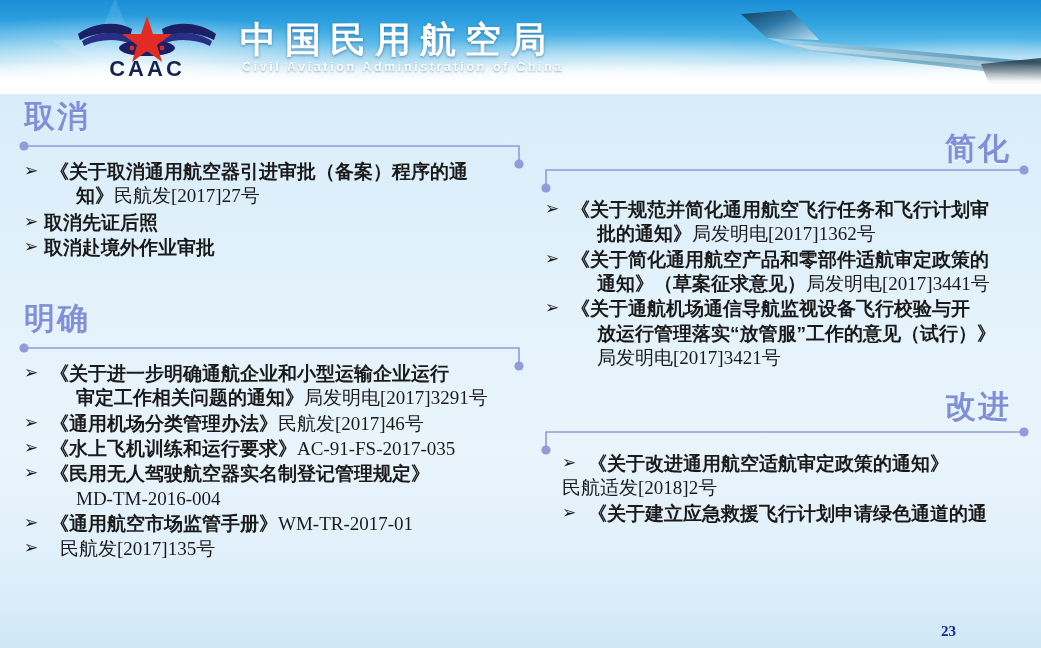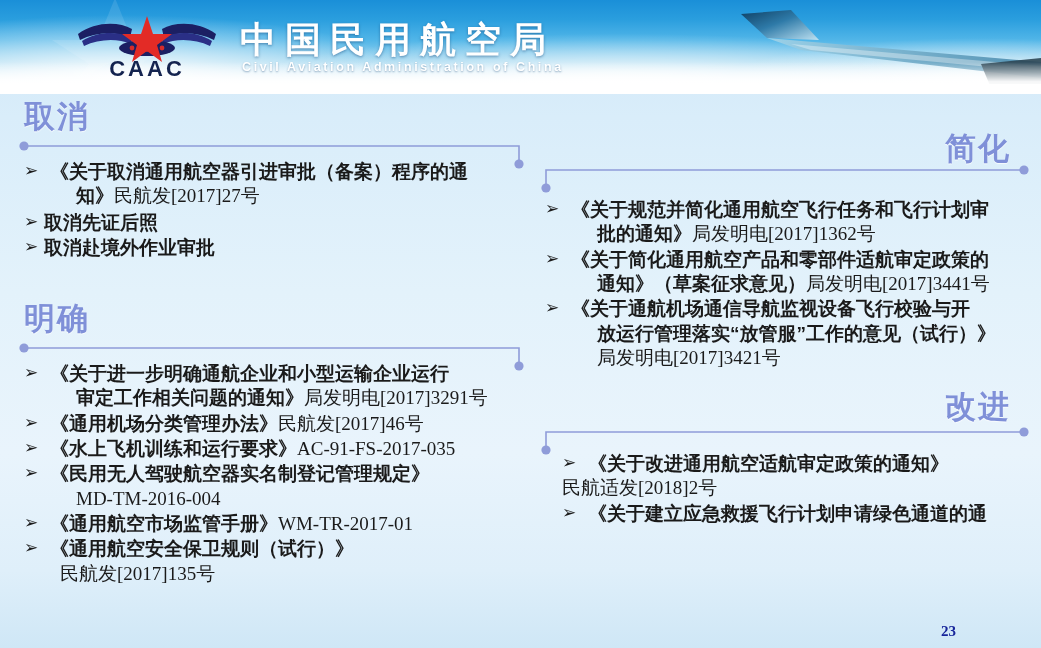--- a/index.html
+++ b/index.html
@@ -281,21 +281,20 @@
       <span class="mk">➢</span>
       <span class="tx">《民用无人驾驶航空器实名制登记管理规定》</span>
       <span class="plain-serif" style="padding-left:52px;">MD-TM-2016-004</span>
     </div>
     <div class="li indent">
       <span class="mk">➢</span>
       <span class="tx"><span>《通用航空市场监管手册》</span><span class="cont">WM-TR-2017-01</span></span>
     </div>
     <div class="li indent">
       <span class="mk">➢</span>
-      <span class="tx">《通用航空安全保卫规则（试行）》</span>
       <span class="plain-serif" style="padding-left:36px;">民航发[2017]135号</span>
     </div>
   </div>
 
   <div class="sec-title" style="right:30px; top:128px;">简化</div>
   <svg class="connector" style="left:538px; top:162px;" width="496" height="34" viewBox="0 0 496 34">
     <path d="M486 8 L8 8 L8 26" stroke="#8f9cd9" stroke-width="1.6" fill="none"></path>
     <circle cx="486" cy="8" r="4.6" fill="#8f9cd9"></circle>
     <circle cx="8" cy="26" r="4.6" fill="#8f9cd9"></circle>
   </svg>

